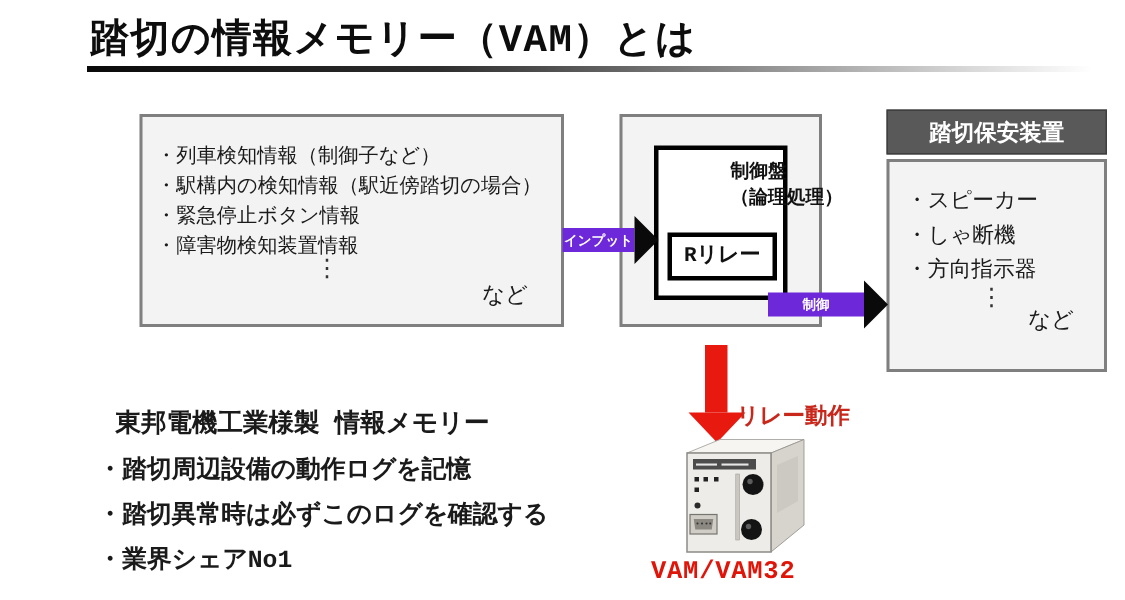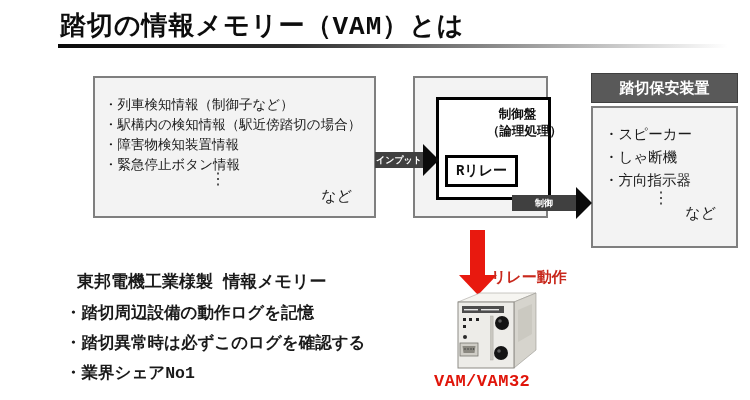--- a/index.html
+++ b/index.html
@@ -43,35 +43,35 @@
 
   .vdots { position:absolute; font-size:16px; color:#333; line-height:14px; }
   .col-left  .vdots { left:115px; top:95px; }
   .col-right .vdots { left:60px;  top:84px; }
   .etc { position:absolute; font-size:15px; color:#1a1a1a; }
   .col-left  .etc { right:22px; bottom:8px; }
   .col-right .etc { right:20px; bottom:20px; }
 
   
   .panel {
-    position:absolute; left:21px; top:19px; width:115px; height:103px;
+    position:absolute; left:21px; top:19px; width:89px; height:103px;
     background:#ffffff; border:3px solid #000;
     text-align:center; padding-top:7px;
     font-size:12.5px; font-weight:600; line-height:17px; white-space:nowrap;padding-left:48px;
   }
   .relay-box {
     position:absolute; left:6px; top:55px; width:73px; height:32px;
     background:#ffffff; border:3px solid #000;
     display:flex; align-items:center; justify-content:center;
     font-size:14px; font-weight:600; white-space:nowrap;
   }
   
   .arrow-h { position:absolute; height:32px; }
   .arrow-h .shaft {
-    position:absolute; top:8px; height:16px; background:#404040;
+    position:absolute; top:8px; height:16px; background:#6d28d9;
     display:flex; align-items:center; justify-content:center;
   }
   .arrow-h .shaft span {
     color:#fff; font-size:9px; font-weight:bold; letter-spacing:0; white-space:nowrap;
   }
   .arrow-h .head {
     position:absolute; top:0; width:0; height:0;
     border-top:16px solid transparent; border-bottom:16px solid transparent;
     border-left:16px solid #0a0a0a;
   }
@@ -113,22 +113,22 @@
 
 <div class="slide">
 
   <div class="page-title">踏切の情報メモリー（VAM）とは</div>
   <div class="title-rule"></div>
 
   <section class="col col-left">
     <div class="col-body">
       <div class="list-item">・列車検知情報（制御子など）</div>
       <div class="list-item">・駅構内の検知情報（駅近傍踏切の場合）</div>
+      <div class="list-item">・緊急停止ボタン情報</div>
       <div class="list-item">・障害物検知装置情報</div>
-      <div class="list-item">・緊急停止ボタン情報</div>
       <div class="vdots">⋮</div>
       <div class="etc">など</div>
     </div>
   </section>
 
   <section class="col col-mid">
     <div class="col-body">
       <div class="panel">
         <div>制御盤</div>
         <div>（論理処理）</div>

